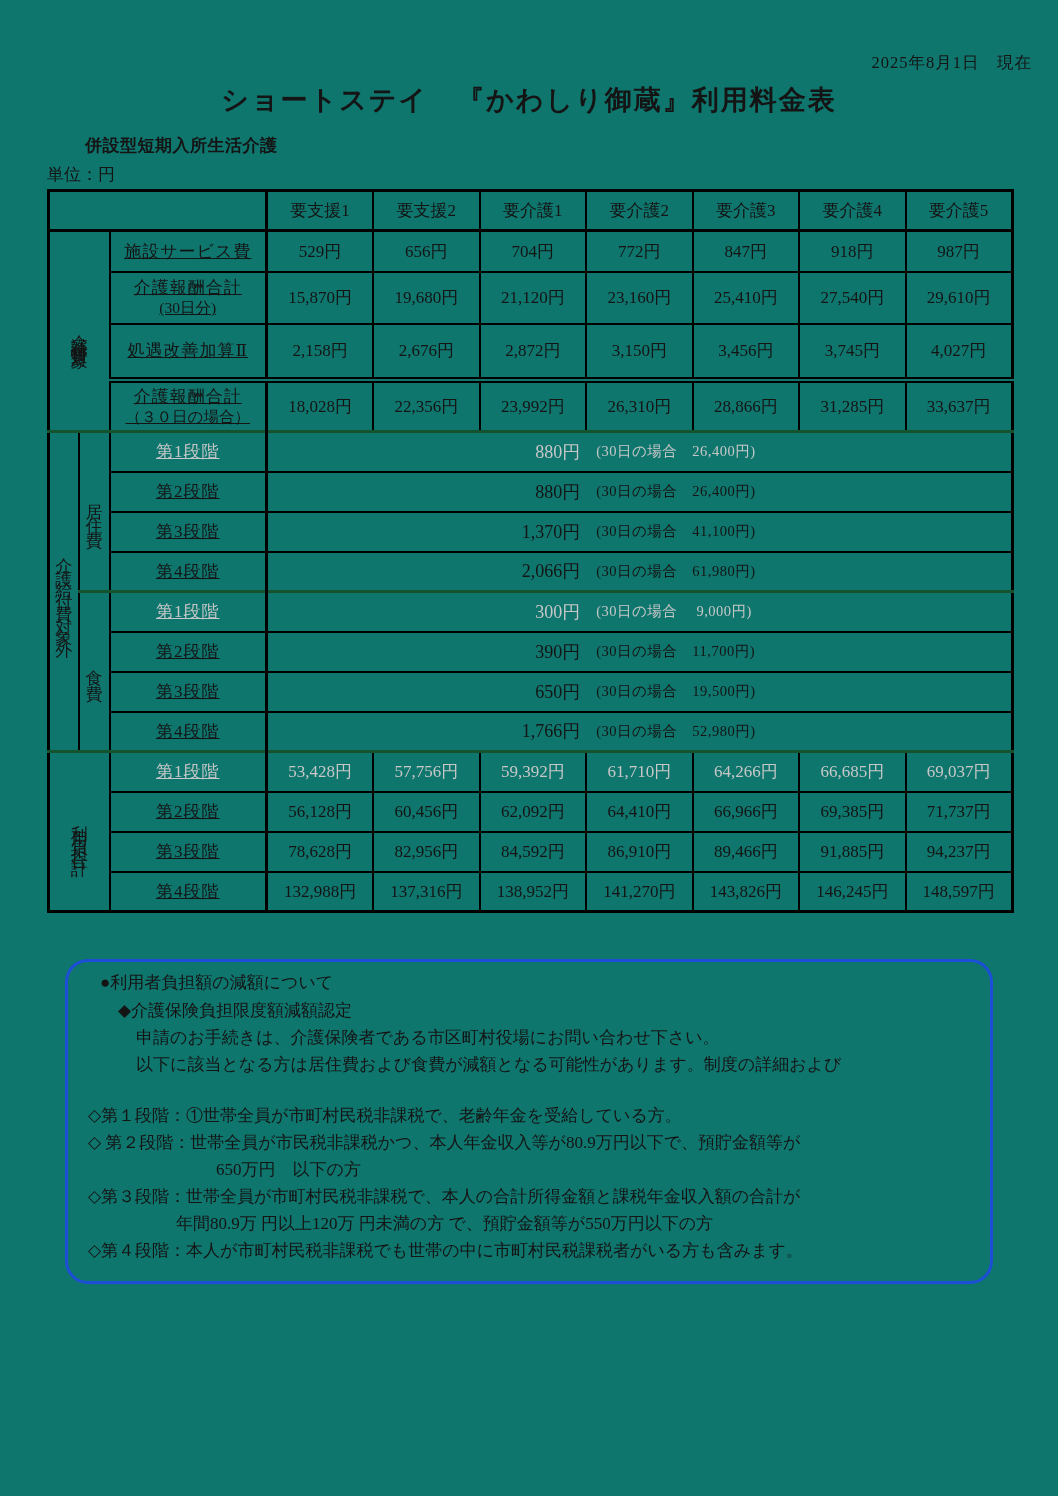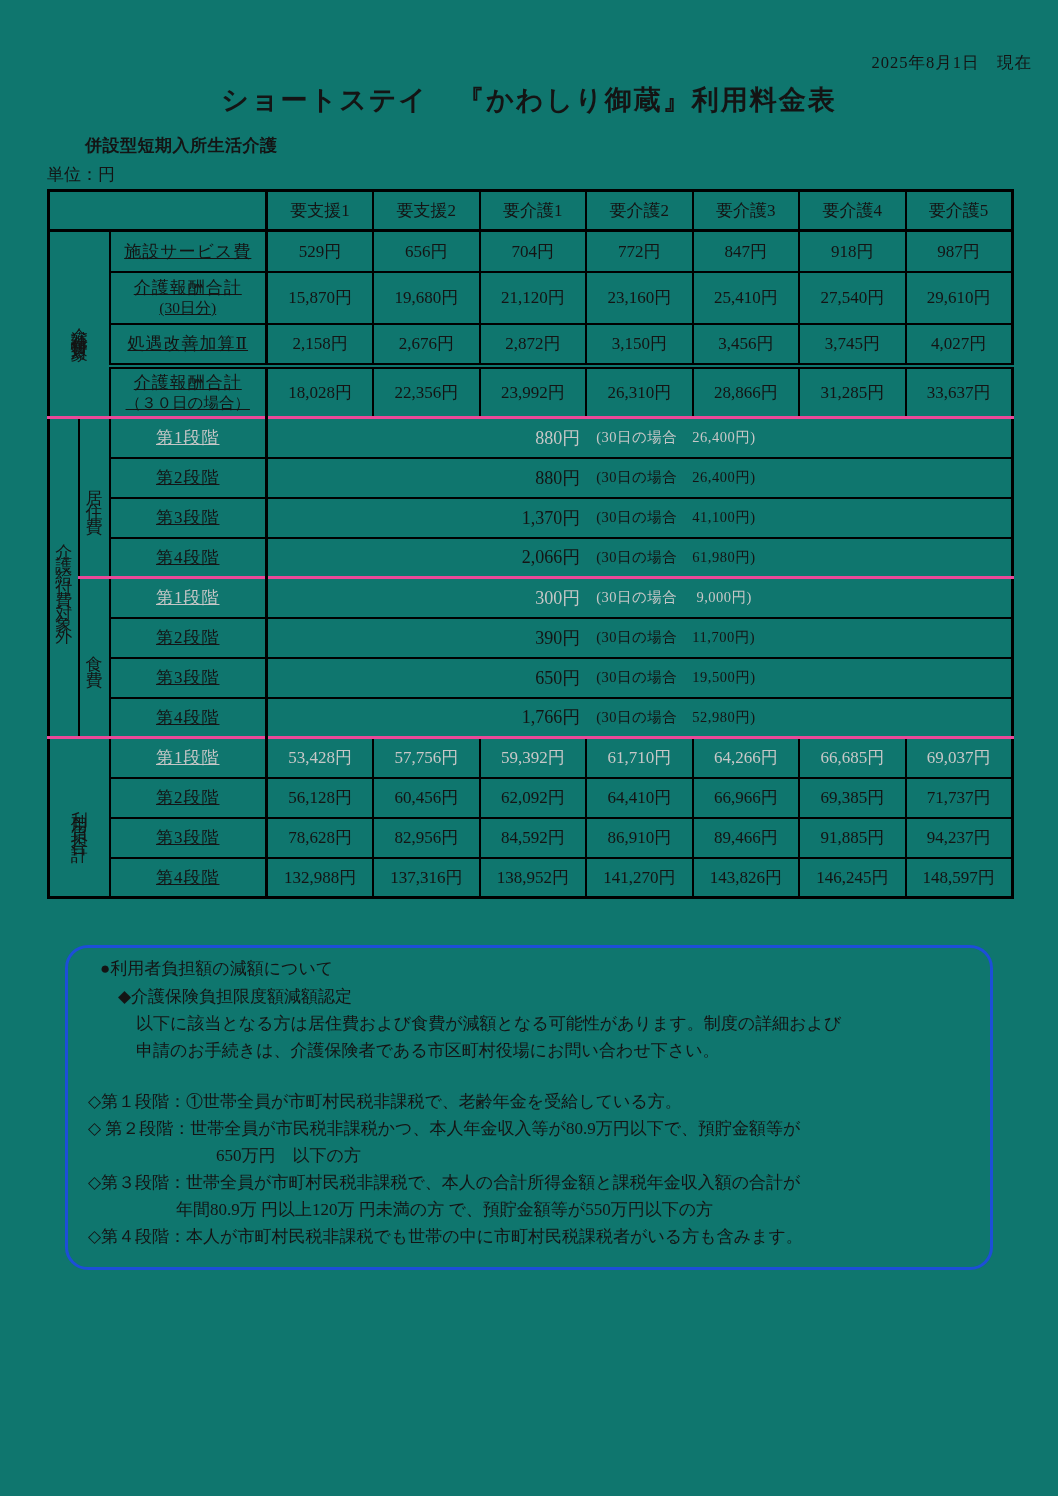--- a/index.html
+++ b/index.html
@@ -53,42 +53,42 @@
     text-align:center;
     vertical-align:middle;
     font-weight:normal;
     font-size:17px;
     overflow:hidden;
   }
   tr.r-head > td, tr.r-head > th{border-bottom:3px solid #000;}
   tr.r-head{height:40px;}
   tr.rh1{height:41px;}
   tr.rh2{height:52px;}
-  tr.rh3{height:42px;}
+  tr.rh3{height:56px;}
   tr.rh4{height:52px;}
   tr.rhs{height:40px;}
 
   td.vlabel{
     writing-mode:vertical-rl;
     text-orientation:upright;
     padding:4px 0;
     font-size:17px;
   }
   .vsp1{letter-spacing:3px;}   
   .vsp2{letter-spacing:12px;}  
   .vsp3{letter-spacing:14px;}  
   .vsp4{letter-spacing:16px;}  
   .vsp5{letter-spacing:7px;}   
 
   td.rlabel{font-size:17px;letter-spacing:1px;text-decoration:underline;}
   td.rlabel .l2{display:block;font-size:15.5px;margin-top:-1px;letter-spacing:0;}
   td.val{font-size:17.5px;}
 
   .dstart{border-left:3px solid #000 !important;}
-  tr.sec > td{border-top:3px solid #ec4899;}
+  tr.sec > td{border-top:3px solid #14532d;}
   tr.dbl > td{border-top:6px double #000;}
 
   td.mcell{text-align:left;padding:0;}
   .mwrap{display:flex;align-items:center;width:100%;}
   .m-val{flex:0 0 42%;text-align:right;font-size:18px;}
   .m-note{margin-left:16px;font-size:14.5px;letter-spacing:0.5px;}
 
   tr.muted td.rlabel, tr.muted td.val, tr.muted td.mcell{color:#c7c7c7;}
 
   
@@ -310,22 +310,22 @@
       <td class="val">143,826円</td>
       <td class="val">146,245円</td>
       <td class="val">148,597円</td>
     </tr>
   </tbody>
     </table>
 
   <div class="notebox">
     <div class="nb-h">●利用者負担額の減額について</div>
     <div class="nb-sub">◆介護保険負担限度額減額認定</div>
+    <div class="nb-intro">申請のお手続きは、介護保険者である市区町村役場にお問い合わせ下さい。</div>
     <div class="nb-intro">以下に該当となる方は居住費および食費が減額となる可能性があります。制度の詳細および</div>
-    <div class="nb-intro">申請のお手続きは、介護保険者である市区町村役場にお問い合わせ下さい。</div>
     <div class="nb-items">
       <div class="nb-line1">◇第１段階：①世帯全員が市町村民税非課税で、老齢年金を受給している方。</div>
       <div class="nb-line1">◇ 第２段階：世帯全員が市民税非課税かつ、本人年金収入等が80.9万円以下で、預貯金額等が</div>
       <div class="nb-line2-1">650万円　以下の方</div>
       <div class="nb-line1">◇第３段階：世帯全員が市町村民税非課税で、本人の合計所得金額と課税年金収入額の合計が</div>
       <div class="nb-line2-2">年間80.9万 円以上120万 円未満の方 で、預貯金額等が550万円以下の方</div>
       <div class="nb-line1">◇第４段階：本人が市町村民税非課税でも世帯の中に市町村民税課税者がいる方も含みます。</div>
     </div>
   </div>
 

